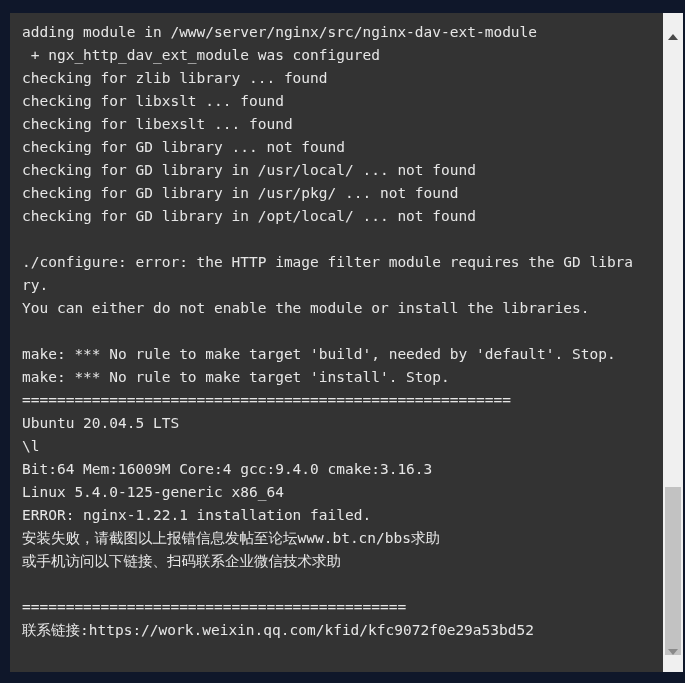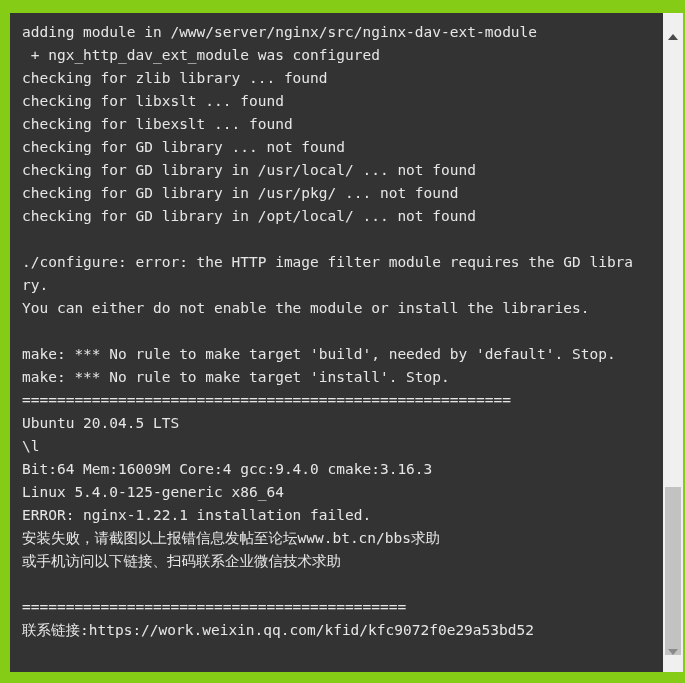--- a/index.html
+++ b/index.html
@@ -11,21 +11,21 @@
     width: 685px;
     height: 683px;
     overflow: hidden;
     font-family: "DejaVu Sans Mono", "Liberation Mono", monospace;
   }
 
   #app {
     position: relative;
     width: 685px;
     height: 683px;
-    background: #84cc16;
+    background: #0f172a;
   }
 
   
   #console-panel {
     position: absolute;
     left: 10px;
     top: 13px;
     width: 653px;
     height: 659px;
     background: #333333;

